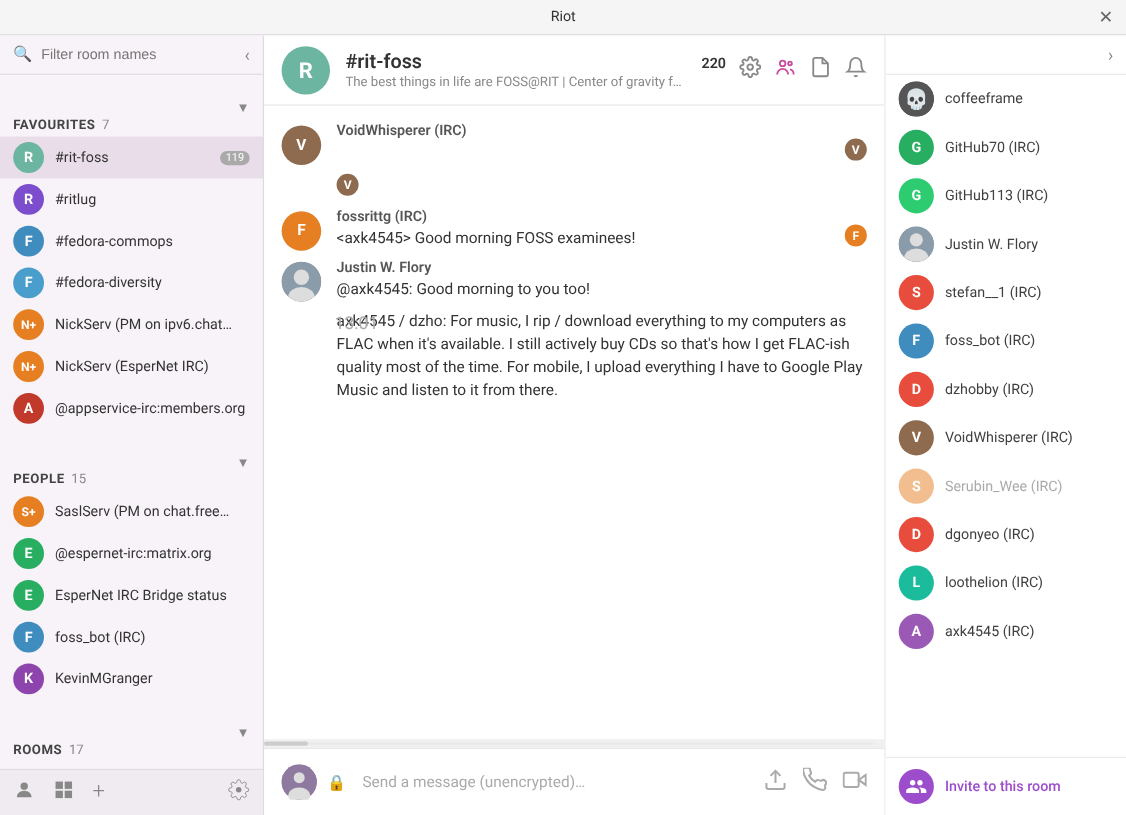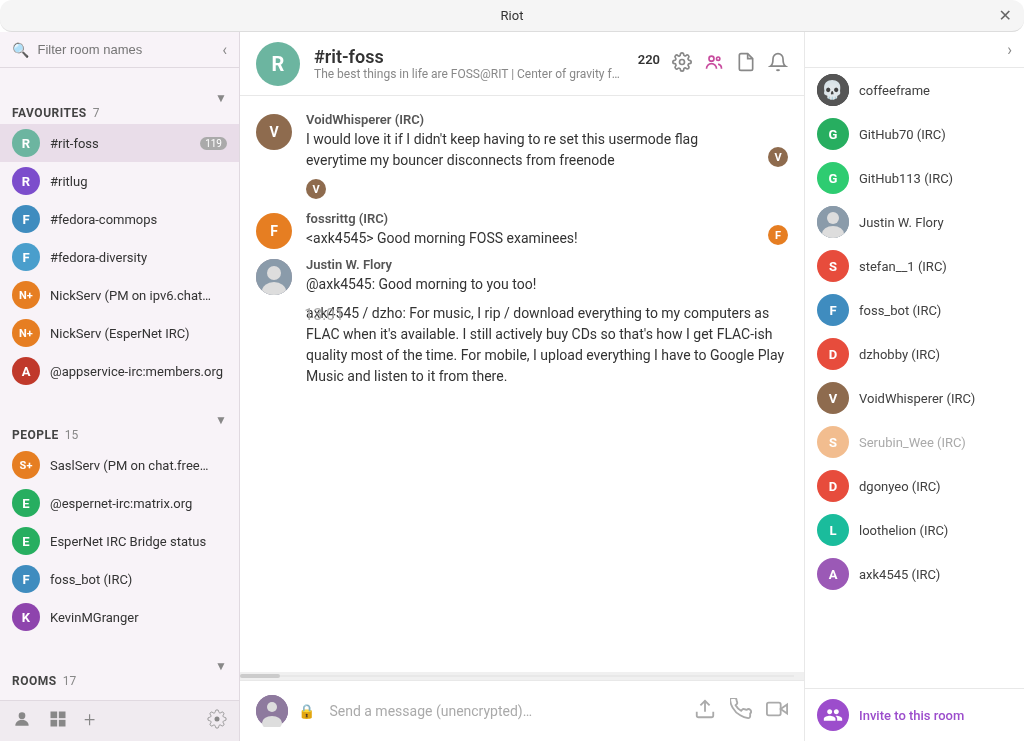--- a/index.html
+++ b/index.html
@@ -17,21 +17,20 @@
     
     .title-bar {
       height: 32px;
       background: #f5f5f5;
       display: flex;
       align-items: center;
       justify-content: center;
       border-bottom: 1px solid #ddd;
       position: relative;
       flex-shrink: 0;
-      border-radius: 12px;
     }
     .title-bar-title {
       font-size: 13px;
       color: #333;
     }
     .title-bar-close {
       position: absolute;
       right: 12px;
       cursor: pointer;
       font-size: 16px;
@@ -616,21 +615,20 @@
         </span>
       </div>
     </div>
 
     <div class="chat-messages">
 
       <div class="message-group">
         <div class="msg-avatar" style="background:#8e6b4e;">V</div>
         <div class="msg-content">
           <div class="msg-sender">VoidWhisperer (IRC)</div>
-          <div class="msg-text">I would love it if I didn't keep having to re set this usermode flag everytime my bouncer disconnects from freenode</div>
         </div>
         <div class="msg-indicator" style="background:#8e6b4e;">V</div>
       </div>
 
       <div style="display:flex; gap:14px; margin-bottom:8px; position:relative;">
         <div style="width:36px; flex-shrink:0;"></div>
         <div class="msg-indicator" style="background:#8e6b4e;">V</div>
       </div>
 
       <div class="message-group">

